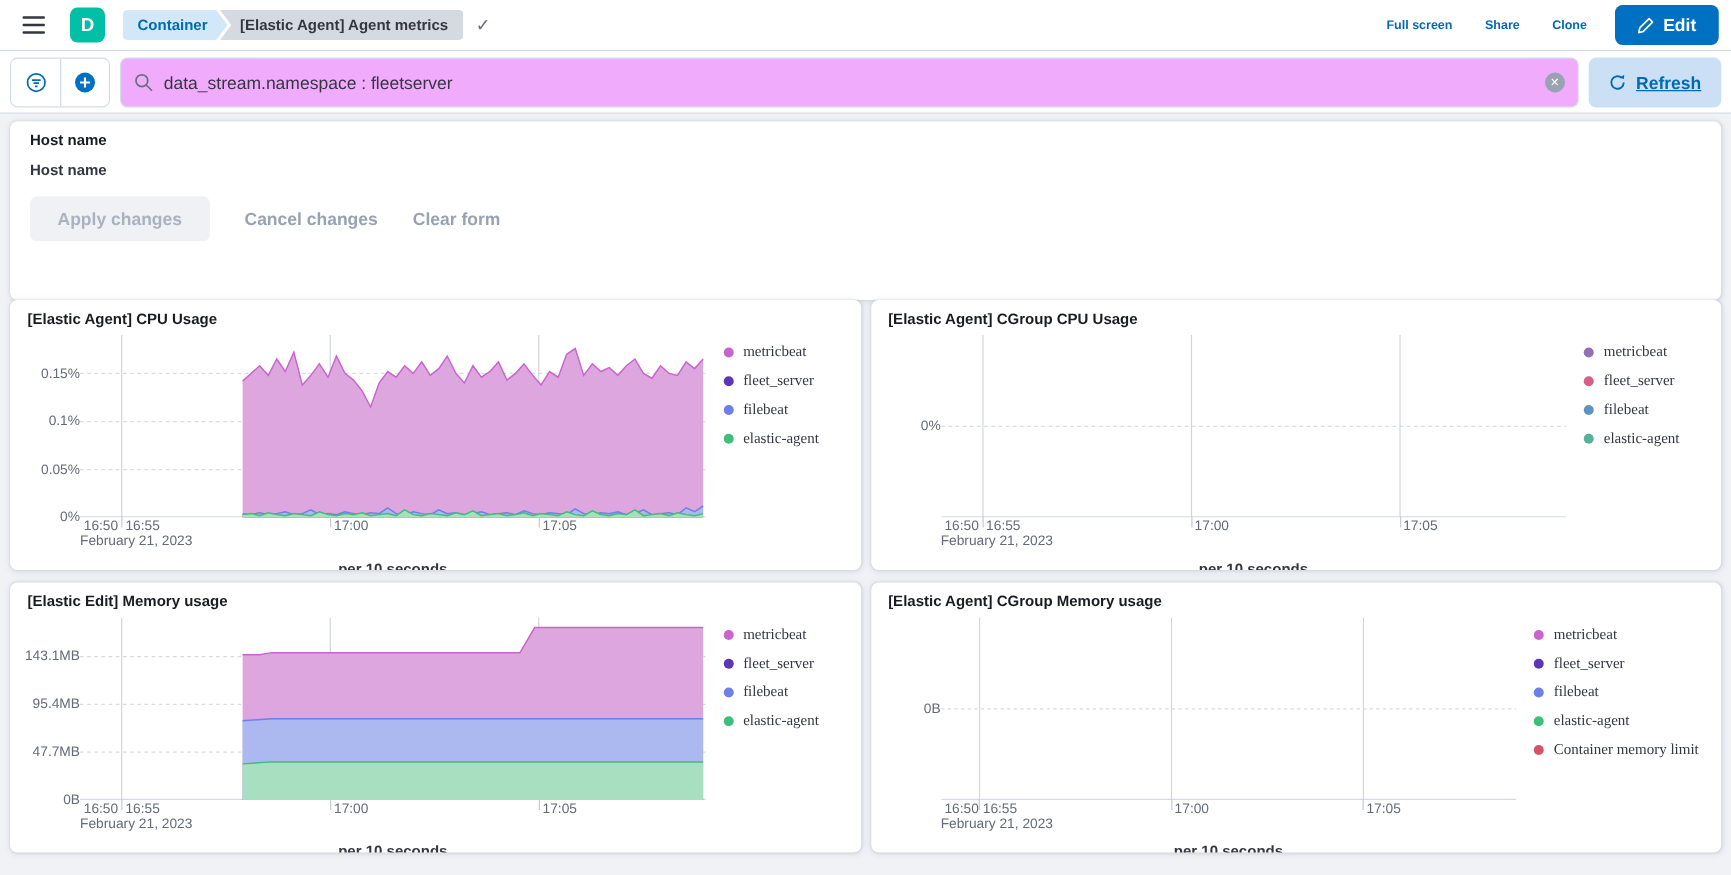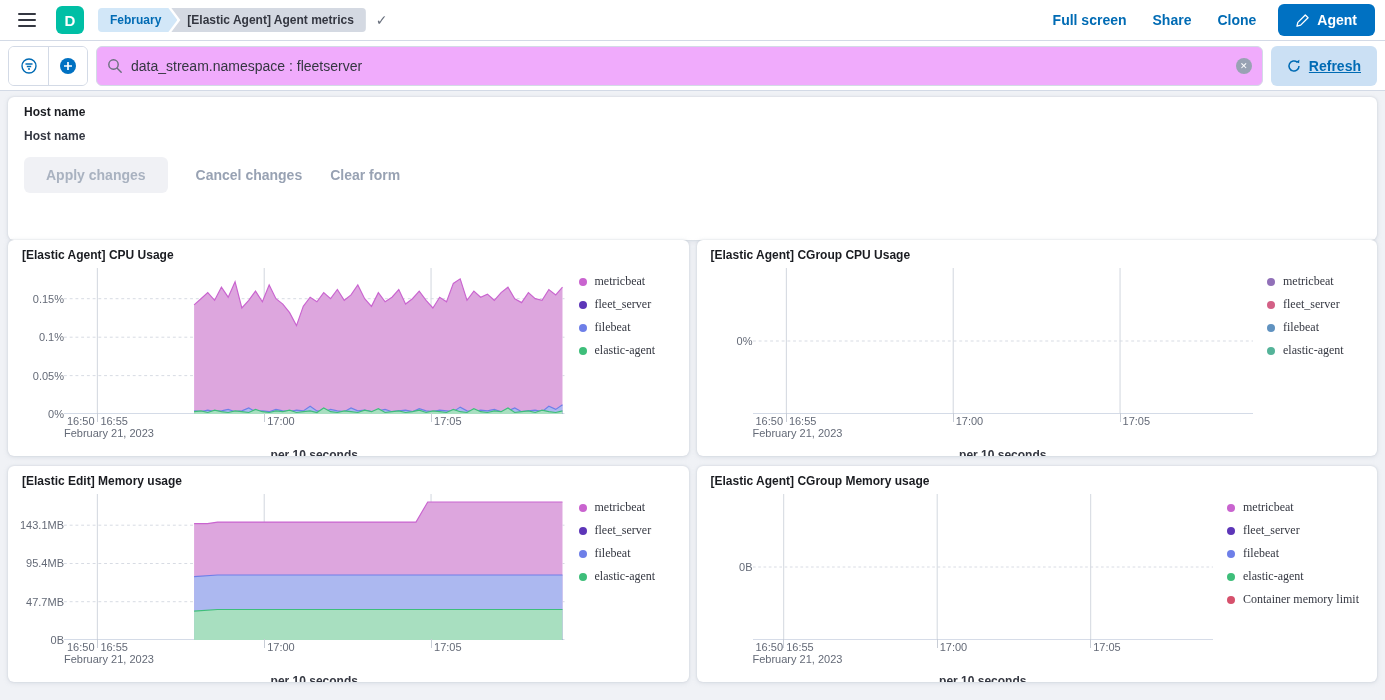--- a/index.html
+++ b/index.html
@@ -21,21 +21,21 @@
     margin-left:12px; cursor:pointer;}
   .breadcrumbs { display:flex; align-items:center; margin-left:14px; }
   .crumb { height:24px; display:flex; align-items:center; font-size:12px; font-weight:600; cursor:pointer;}
   .crumb.first { background:#D2E7F8; color:#006BB4; padding:0 16px 0 12px;
     clip-path:polygon(0 0,calc(100% - 9px) 0,100% 50%,calc(100% - 9px) 100%,0 100%);
     border-radius:4px 0 0 4px;}
   .crumb.current { background:#D4D9E2; color:#343741; padding:0 12px 0 16px; margin-left:-6px;
     clip-path:polygon(0 0,100% 0,100% 100%,0 100%,9px 50%); border-radius:0 4px 4px 0;}
   .crumb-check { color:#69707D; font-size:14px; margin-left:10px; }
   .header-right { margin-left:auto; display:flex; align-items:center; gap:26px; }
-  .header-link { color:#006BB4; font-weight:600; font-size:14px; text-decoration:none; cursor:pointer; background:none; border:none;}
+  .header-link { color:#006BB4; font-weight:600; font-size:10px; text-decoration:none; cursor:pointer; background:none; border:none;}
   .edit-btn { background:#0071C2; color:#fff; border:none; border-radius:6px; height:32px;
     padding:0 18px; font-size:14px; font-weight:600; display:flex; align-items:center; gap:8px; cursor:pointer; margin-left:-4px;}
   
   .query-row { height:50px; background:#fff; border-bottom:1px solid #D3DAE6;
     display:flex; align-items:center; padding:0 8px; gap:8px;}
   .filter-group { display:flex; height:40px; border:1px solid #D3DAE6; border-radius:6px;
     background:#fff; overflow:hidden; flex:none;}
   .filter-group button { width:39px; border:none; background:#fff; display:flex;
     align-items:center; justify-content:center; cursor:pointer;}
   .filter-group button + button { border-left:1px solid #D3DAE6; }
@@ -95,33 +95,33 @@
 <body>
 
 <header class="top-header">
   <button class="hamburger">
       <i></i>
       <i></i>
       <i></i>
     </button>
   <div class="logo">D</div>
   <nav class="breadcrumbs">
-    <span class="crumb first">February</span>
+    <span class="crumb first">Container</span>
     <span class="crumb current">[Elastic Agent] Agent metrics</span>
     <span class="crumb-check">✓</span>
   </nav>
   <div class="header-right">
     <button class="header-link">Full screen</button>
     <button class="header-link">Share</button>
     <button class="header-link">Clone</button>
     <button class="edit-btn">
       <svg class="icon-svg" width="13" height="13" viewBox="0 0 14 14">
           <path d="M1 13l1-4 8-8 3 3-8 8-4 1z" fill="none" stroke="#fff" stroke-width="1.4" stroke-linejoin="round"></path>
         </svg>
-      <span>Agent</span>
+      <span>Edit</span>
     </button>
   </div>
 </header>
 
 <div class="query-row">
   <div class="filter-group">
     <button>
       <svg class="icon-svg" width="18" height="18" viewBox="0 0 18 18">
           <circle cx="9" cy="9" r="7" fill="none" stroke="#006BB4" stroke-width="1.4"></circle>
           <line x1="5.5" y1="7" x2="12.5" y2="7" stroke="#006BB4" stroke-width="1.4"></line>

